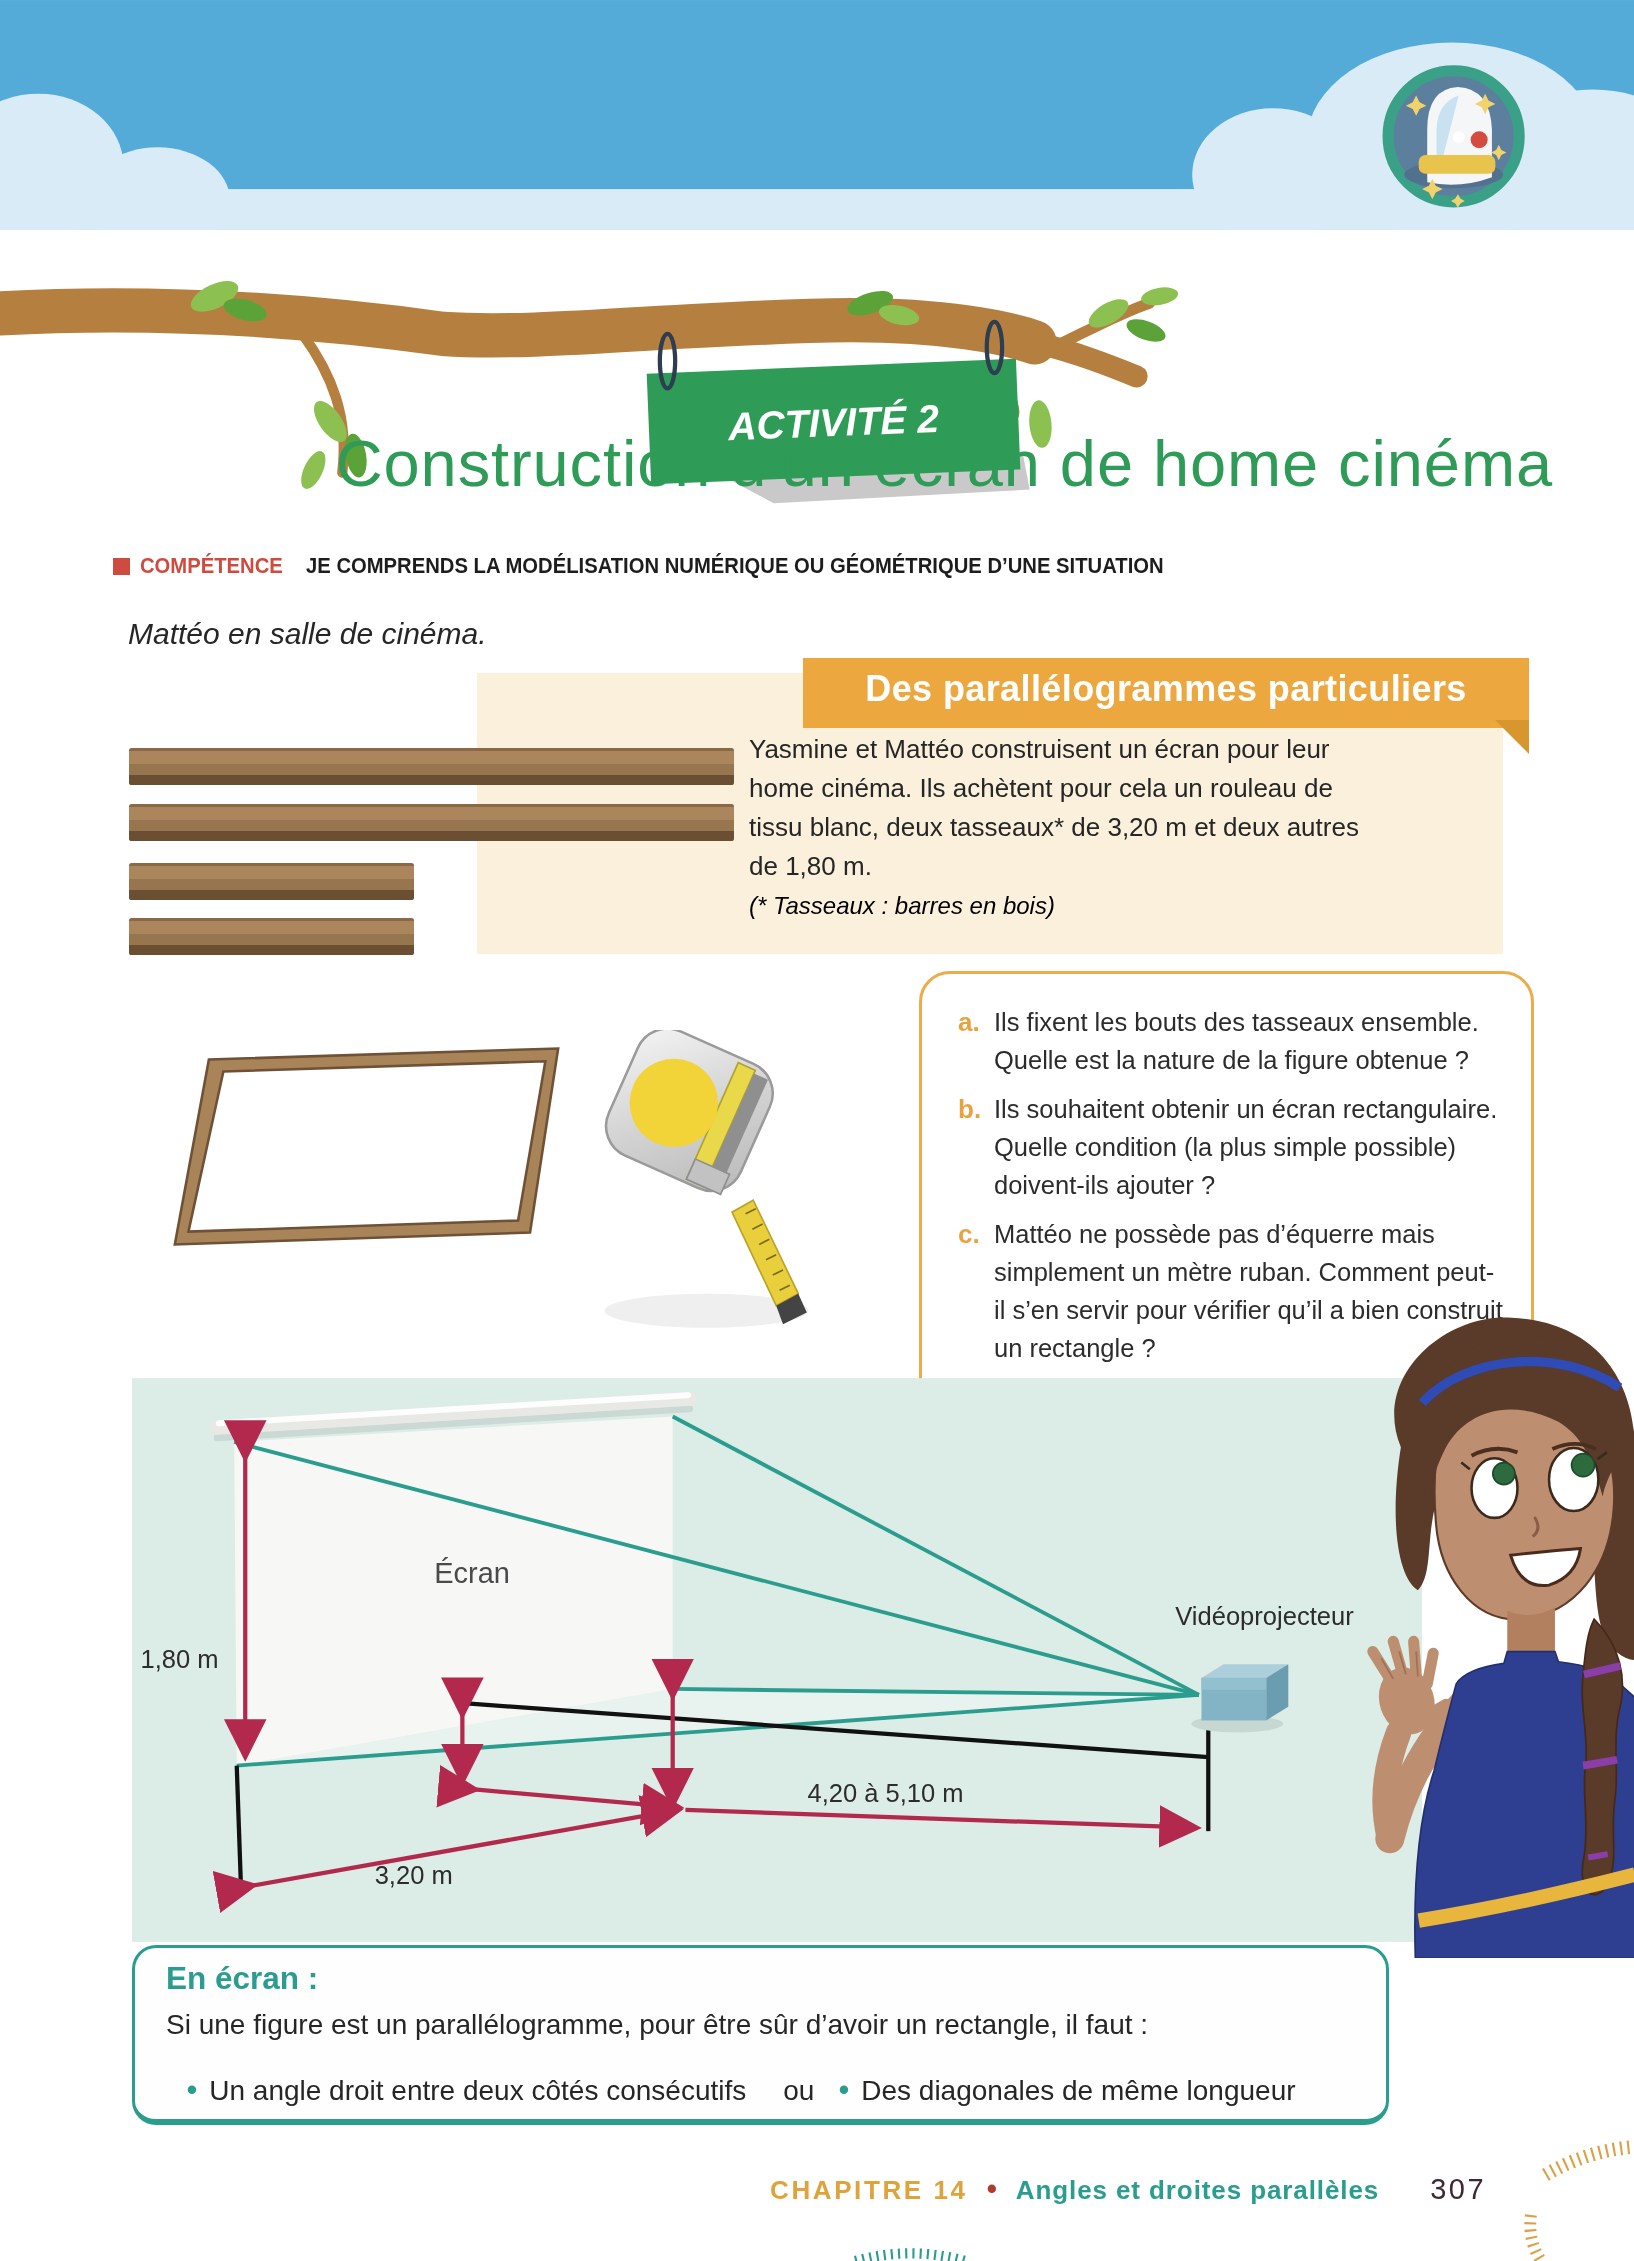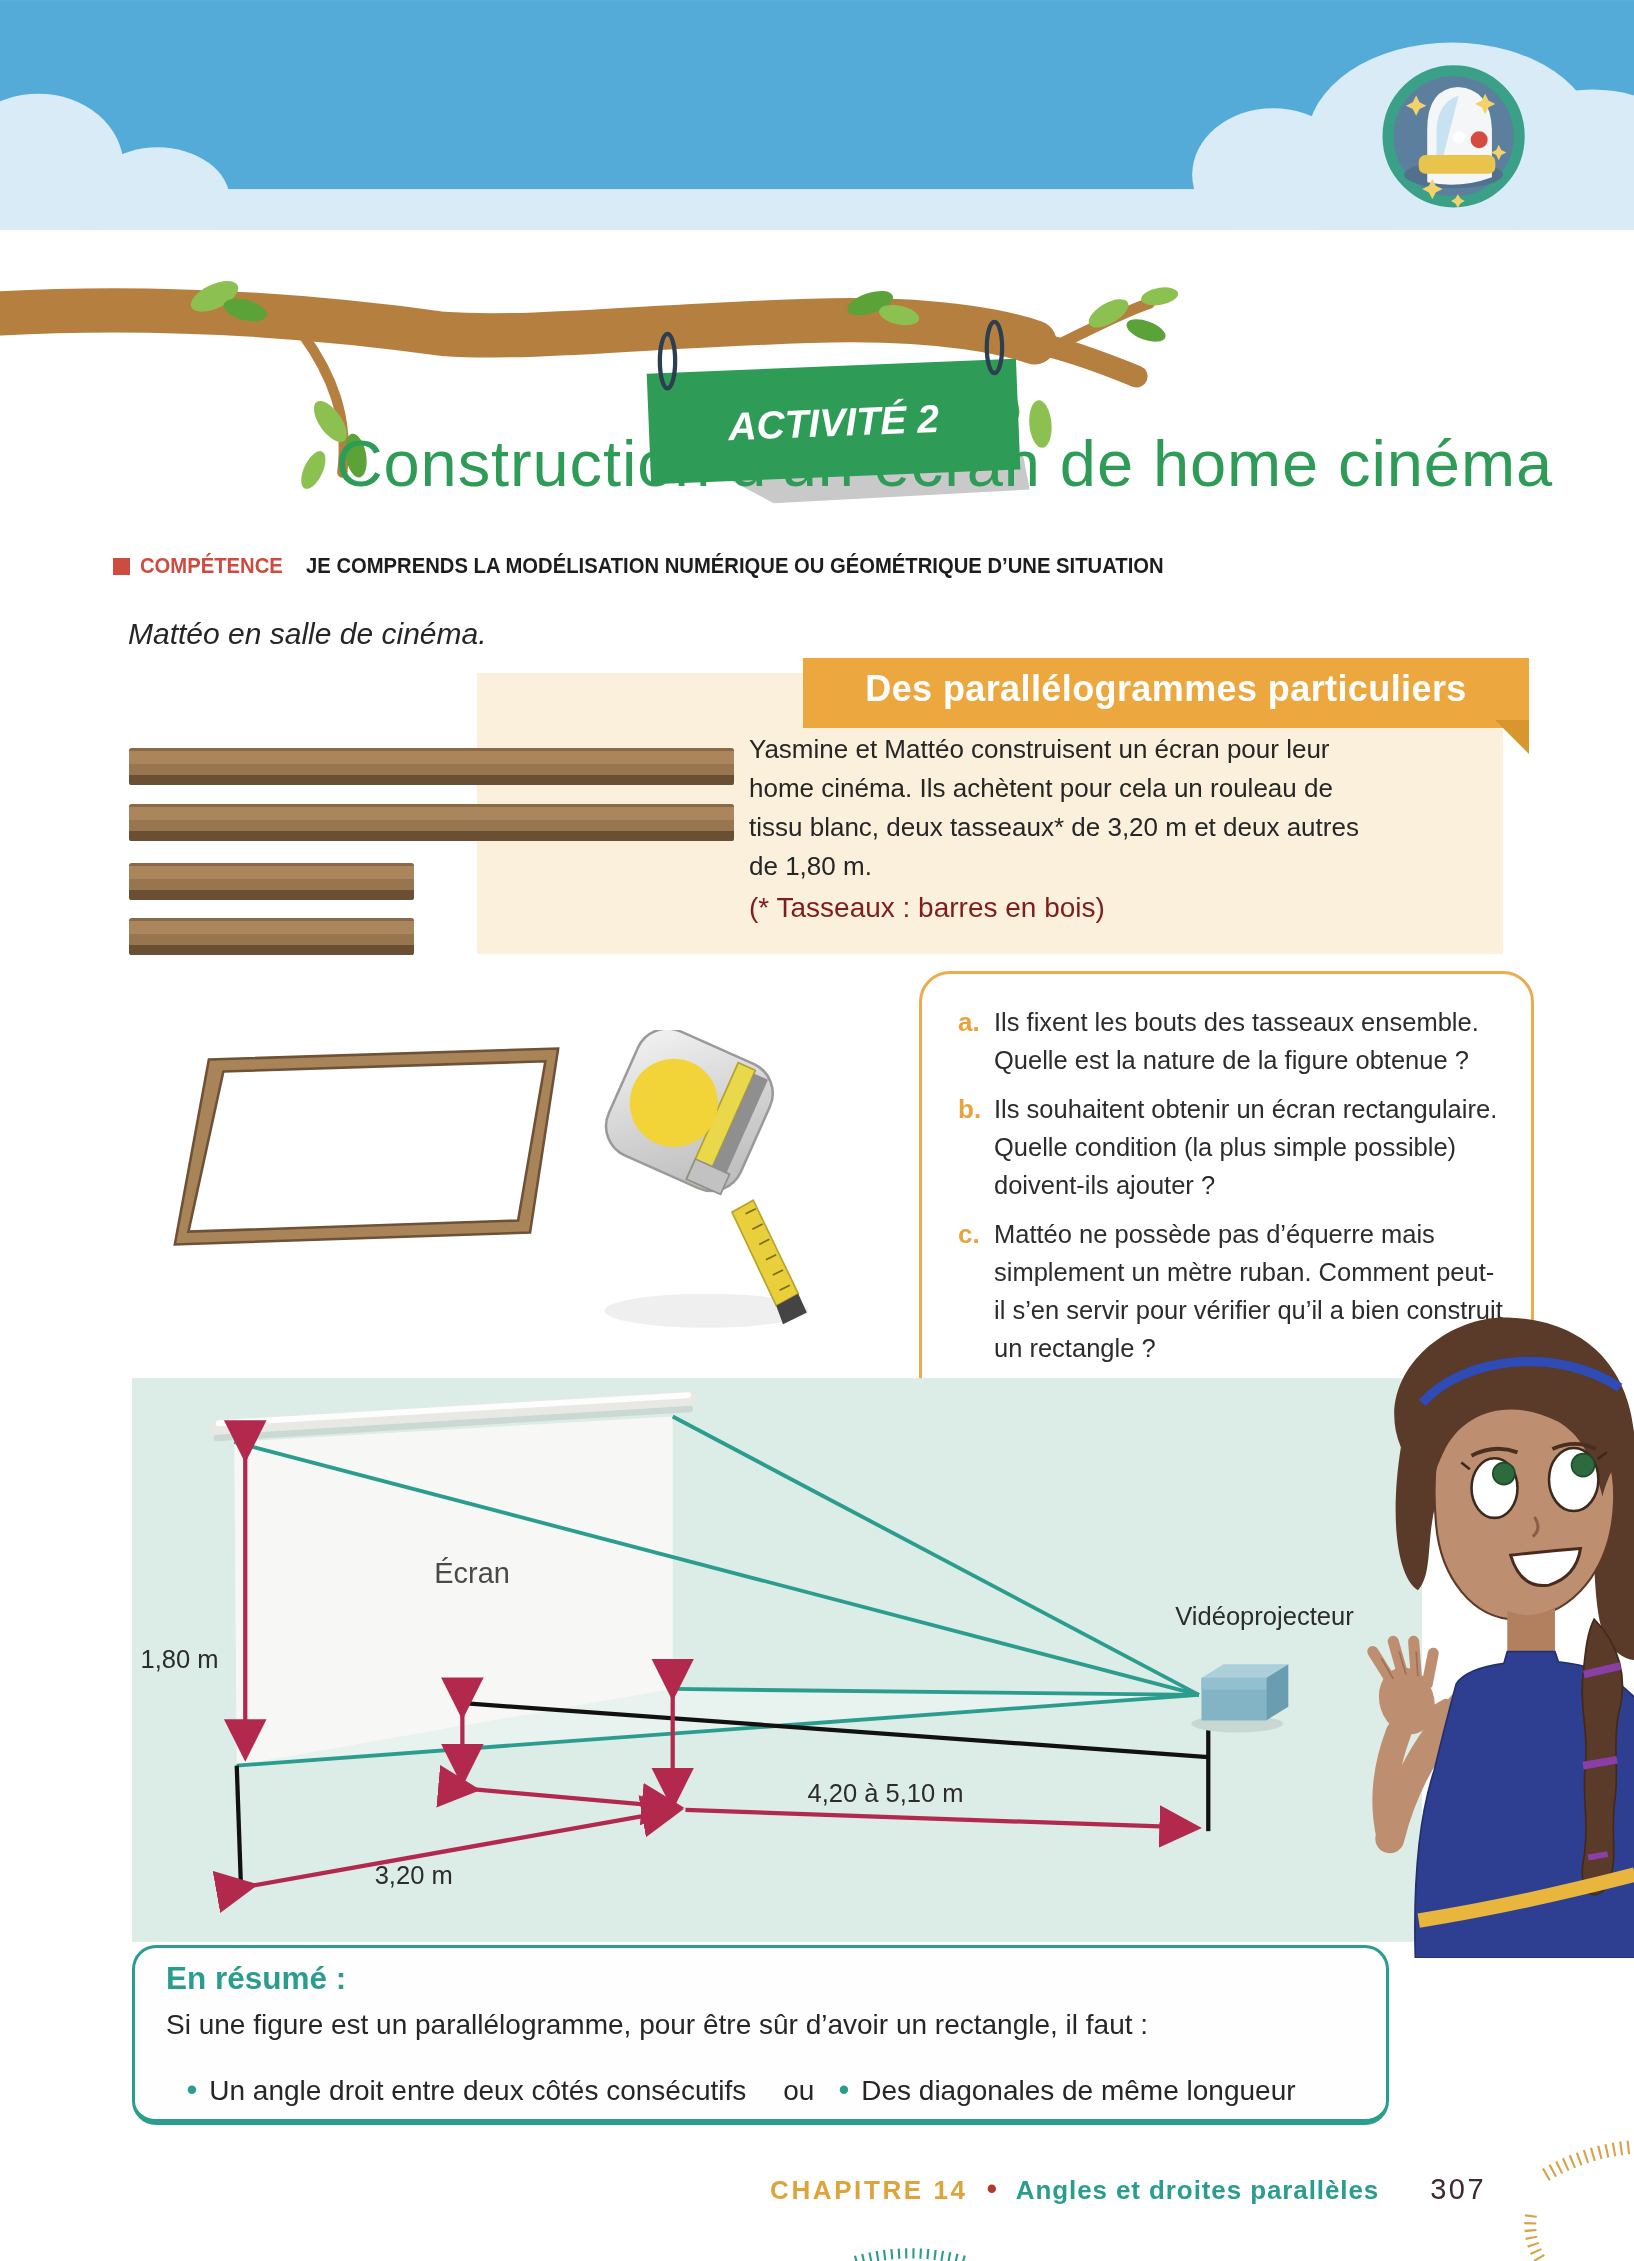--- a/index.html
+++ b/index.html
@@ -33,21 +33,21 @@
   
   #beige-box { left:477px; top:673px; width:1026px; height:281px; background:#FAF0DC; }
   #orange-banner {
     left:803px; top:658px; width:726px; height:70px; background:#ECA83F;
     color:#ffffff; font-weight:bold; font-size:36px; text-align:center; line-height:62px;
     letter-spacing:0.4px;
   }
   #banner-fold { left:1495px; top:720px; width:34px; height:34px; background:#D8962F;
     clip-path:polygon(0 0, 100% 0, 100% 100%); }
   #lesson-text { left:749px; top:730px; width:741px; font-size:26px; color:#262626; line-height:39px; }
-  #lesson-footnote { left:749px; top:892px; font-size:28px; color:#7f1d1d; }
+  #lesson-footnote { left:749px; top:892px; font-size:24px; font-style:italic; color:#000000; }
 
   
   .batten {
     position:absolute; border-radius:2.6px;
     background:linear-gradient(to bottom,#8a6946 0 9%, #ab855c 9% 42%, #97764f 42% 72%, #6b4f33 72% 100%);
   }
   #batten-1 { left:129px; top:748px;  width:605px; height:37px; }
   #batten-2 { left:129px; top:804px;  width:605px; height:37px; }
   #batten-3 { left:129px; top:863px; width:285px; height:37px; }
   #batten-4 { left:129px; top:918px; width:285px; height:37px; }
@@ -337,21 +337,21 @@
       <path d="M302,382 C332,412 342,452 331,492 C323,527 332,562 326,597 C321,642 332,666 316,697 C300,718 282,698 290,662 C297,622 287,587 292,552 C296,517 284,482 289,447 C292,417 294,398 302,382 Z" fill="#5A3A28" stroke="#44291B" stroke-width="2"></path>
       <line x1="290" y1="447" x2="333" y2="437" stroke="#8A3FA8" stroke-width="9"></line>
       <line x1="289" y1="554" x2="329" y2="547" stroke="#8A3FA8" stroke-width="9"></line>
       <line x1="295" y1="662" x2="318" y2="658" stroke="#8A3FA8" stroke-width="7"></line>
     </g>
 
     <path d="M96,736 Q210,718 350,682" stroke="#E9B63D" stroke-width="17" fill="none"></path>
   </svg>
 
   <div id="summary-box" class="abs">
-    <div id="summary-title">En résumé :</div>
+    <div id="summary-title">En écran :</div>
     <div id="summary-intro">Si une figure est un parallélogramme, pour être sûr d’avoir un rectangle, il faut :</div>
     <div id="summary-bullets">
       <span class="bullet-dot">•</span>
       <span>Un angle droit entre deux côtés consécutifs</span>
       <span id="summary-or">ou</span>
       <span class="bullet-dot" style="margin-left:0">•</span>
       <span>Des diagonales de même longueur</span>
     </div>
   </div>
 

